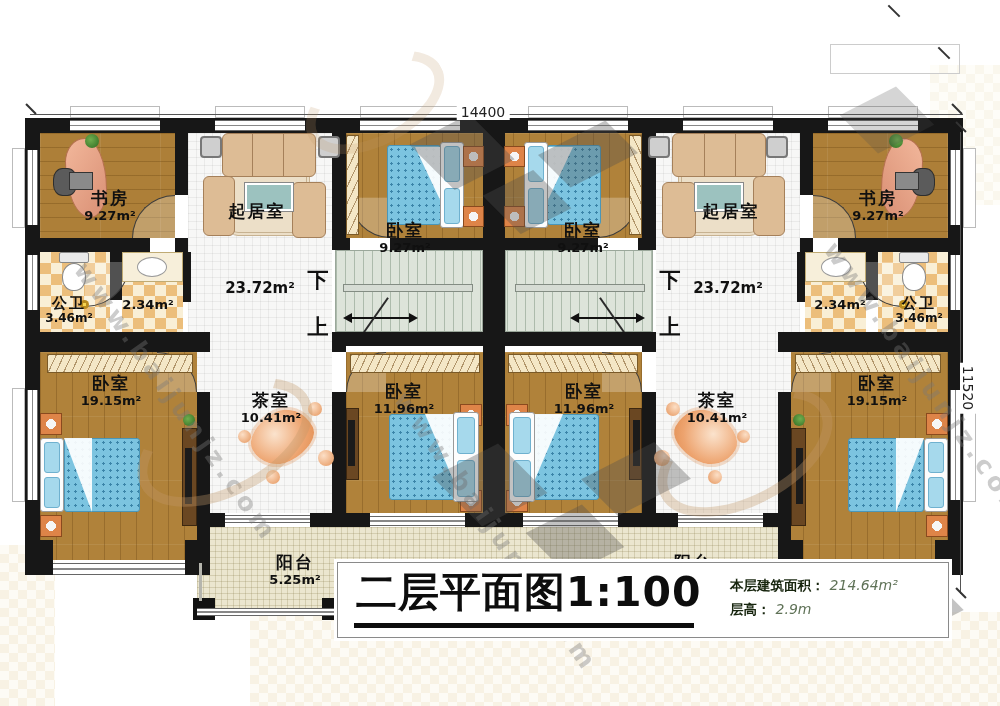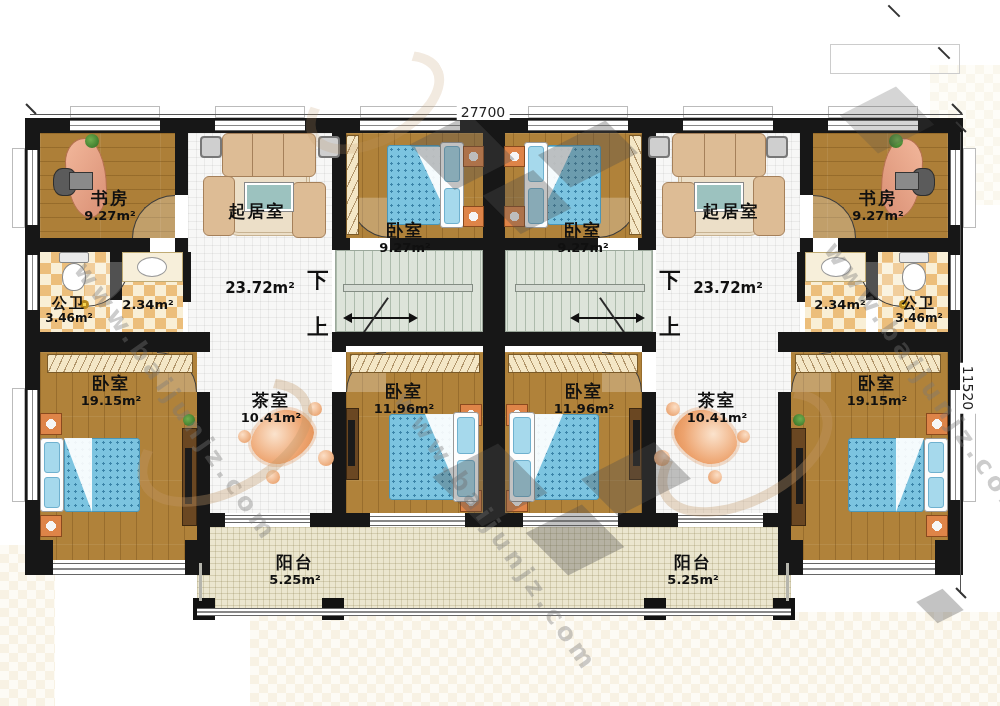--- a/index.html
+++ b/index.html
@@ -459,22 +459,34 @@
   <div class="wmb" style="left:565px;top:118px;width:46px;height:72px"></div>
   <div class="wmb" style="left:455px;top:450px;width:70px;height:70px"></div>
   <div class="wmb" style="left:545px;top:510px;width:60px;height:60px"></div>
   <div class="wmb" style="left:610px;top:440px;width:52px;height:78px"></div>
   <div class="wmb" style="left:860px;top:90px;width:54px;height:60px;opacity:.7"></div>
   <div class="wmb" style="left:925px;top:592px;width:30px;height:28px"></div>
 
   <div class="dimline" style="left:30px;top:114px;width:933px;height:1px"></div>
   <div class="tick" style="left:24px;top:108px;width:14px;height:2px"></div>
   <div class="tick" style="left:950px;top:108px;width:14px;height:2px"></div>
-  <div class="dimtxt" style="left:483px;top:112px">27700</div>
+  <div class="dimtxt" style="left:483px;top:112px">14400</div>
   <div class="dimline" style="left:960px;top:132px;width:1px;height:462px"></div>
   <div class="tick" style="left:954px;top:126px;width:14px;height:2px"></div>
   <div class="tick" style="left:954px;top:592px;width:14px;height:2px"></div>
   <div class="dimtxtV" style="left:968px;top:388px">11520</div>
   <div class="tick" style="left:886px;top:10px;width:16px;height:2px"></div>
   <div class="tick" style="left:936px;top:52px;width:16px;height:2px"></div>
   <div style="position:absolute;left:830px;top:44px;width:130px;height:30px;border:1px solid #ccc"></div>
 
+  <div id="titlebox">
+    <div id="titletext">二层平面图1:100</div>
+    <div id="titleunder"></div>
+    <div class="inforow" style="top:12px">
+      <span class="inflab">本层建筑面积：</span>
+      <span class="infval">214.64m²</span>
+    </div>
+    <div class="inforow" style="top:36px">
+      <span class="inflab">层高：</span>
+      <span class="infval">2.9m</span>
+    </div>
+  </div>
 </div>
 
 </body></html>

